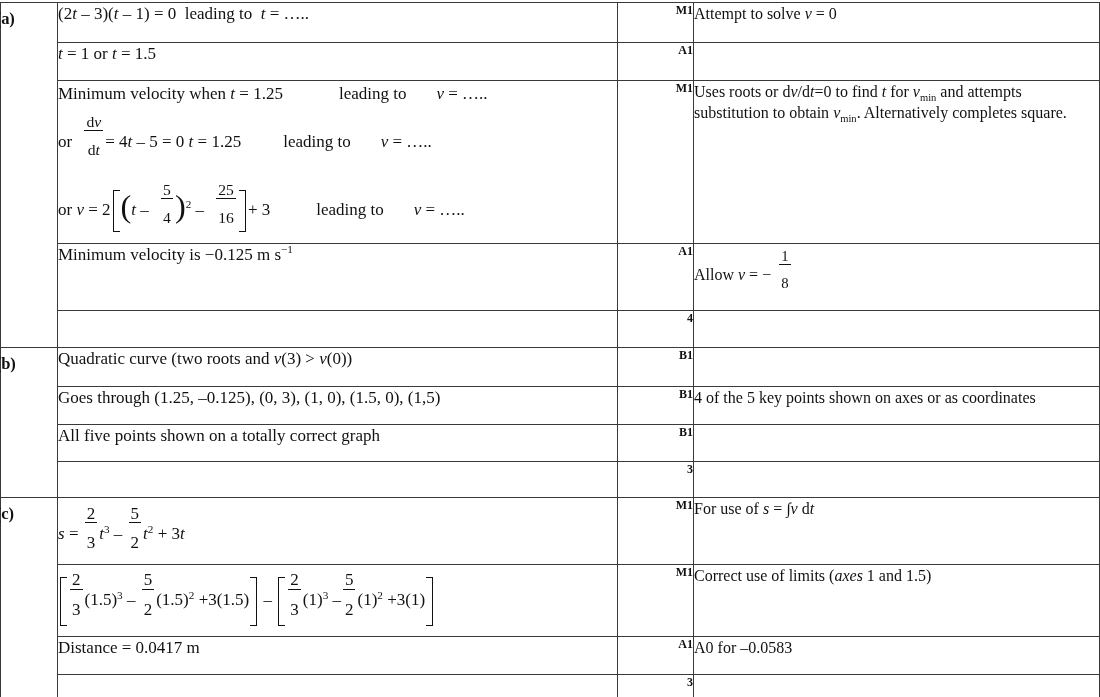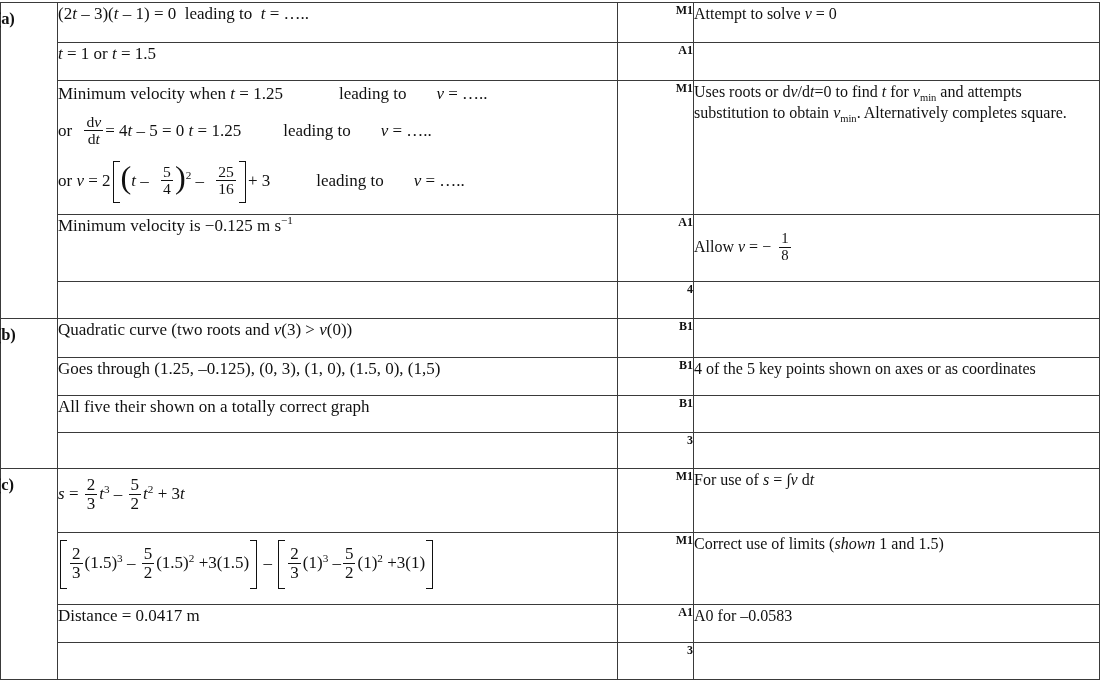--- a/index.html
+++ b/index.html
@@ -92,21 +92,21 @@
   .frac {
     display: inline-block;
     vertical-align: middle;
     text-align: center;
     line-height: 1.05;
     margin: 0 2px;
     position: relative;
     top: -1px;
   }
   .frac .num { display: block; padding: 0 2px; }
-  .frac .den { display: block; padding: 0 2px; border-top: 1.3px solid #111; }
+  .frac .den { display: block; padding: 11px 2px; border-top: 1.3px solid #111; }
 
   .frac.sm { font-size: 0.92em; margin-left: 8px; }
 
   
   .sbrk {
     display: inline-block;
     vertical-align: middle;
     position: relative;
     padding: 0 2px;
   }
@@ -218,21 +218,21 @@
     <td class="note"></td>
   </tr>
 
   <tr>
     <td class="work" style="height:37px">Goes through (1.25, –0.125), (0, 3), (1, 0), (1.5, 0), (1,5)</td>
     <td class="mark">B1</td>
     <td class="note">4 of the 5 key points shown on axes or as coordinates</td>
   </tr>
 
   <tr>
-    <td class="work" style="height:36px">All five their shown on a totally correct graph</td>
+    <td class="work" style="height:36px">All five points shown on a totally correct graph</td>
     <td class="mark">B1</td>
     <td class="note"></td>
   </tr>
 
   <tr>
     <td class="work" style="height:35px"></td>
     <td class="mark">3</td>
     <td class="note"></td>
   </tr>
 
@@ -248,21 +248,21 @@
       <span>For use of <span class="mi">s</span> = ∫<span class="mi">v</span> d<span class="mi">t</span></span>
     </td>
   </tr>
 
   <tr>
     <td class="work" style="height:71px">
       <span style="display:inline-block;padding-top:7px"><span class="sbrk h52"><span class="bl"></span><span class="inner"><span class="frac"><span class="num">2</span><span class="den">3</span></span>(1.5)<sup>3</sup> –&nbsp;<span class="frac"><span class="num">5</span><span class="den">2</span></span>(1.5)<sup>2</sup> +3(1.5)</span><span class="br"></span></span> – <span class="sbrk h52"><span class="bl"></span><span class="inner"><span class="frac"><span class="num">2</span><span class="den">3</span></span>(1)<sup>3</sup> –<span class="frac"><span class="num">5</span><span class="den">2</span></span>(1)<sup>2</sup> +3(1)</span><span class="br"></span></span></span>
     </td>
     <td class="mark">M1</td>
     <td class="note">
-      <span>Correct use of limits (<em>shown</em> 1 and 1.5)</span>
+      <span>Correct use of limits (<em>axes</em> 1 and 1.5)</span>
     </td>
   </tr>
 
   <tr>
     <td class="work" style="height:37px">Distance = 0.0417 m</td>
     <td class="mark">A1</td>
     <td class="note">A0 for –0.0583</td>
   </tr>
 
   <tr>

